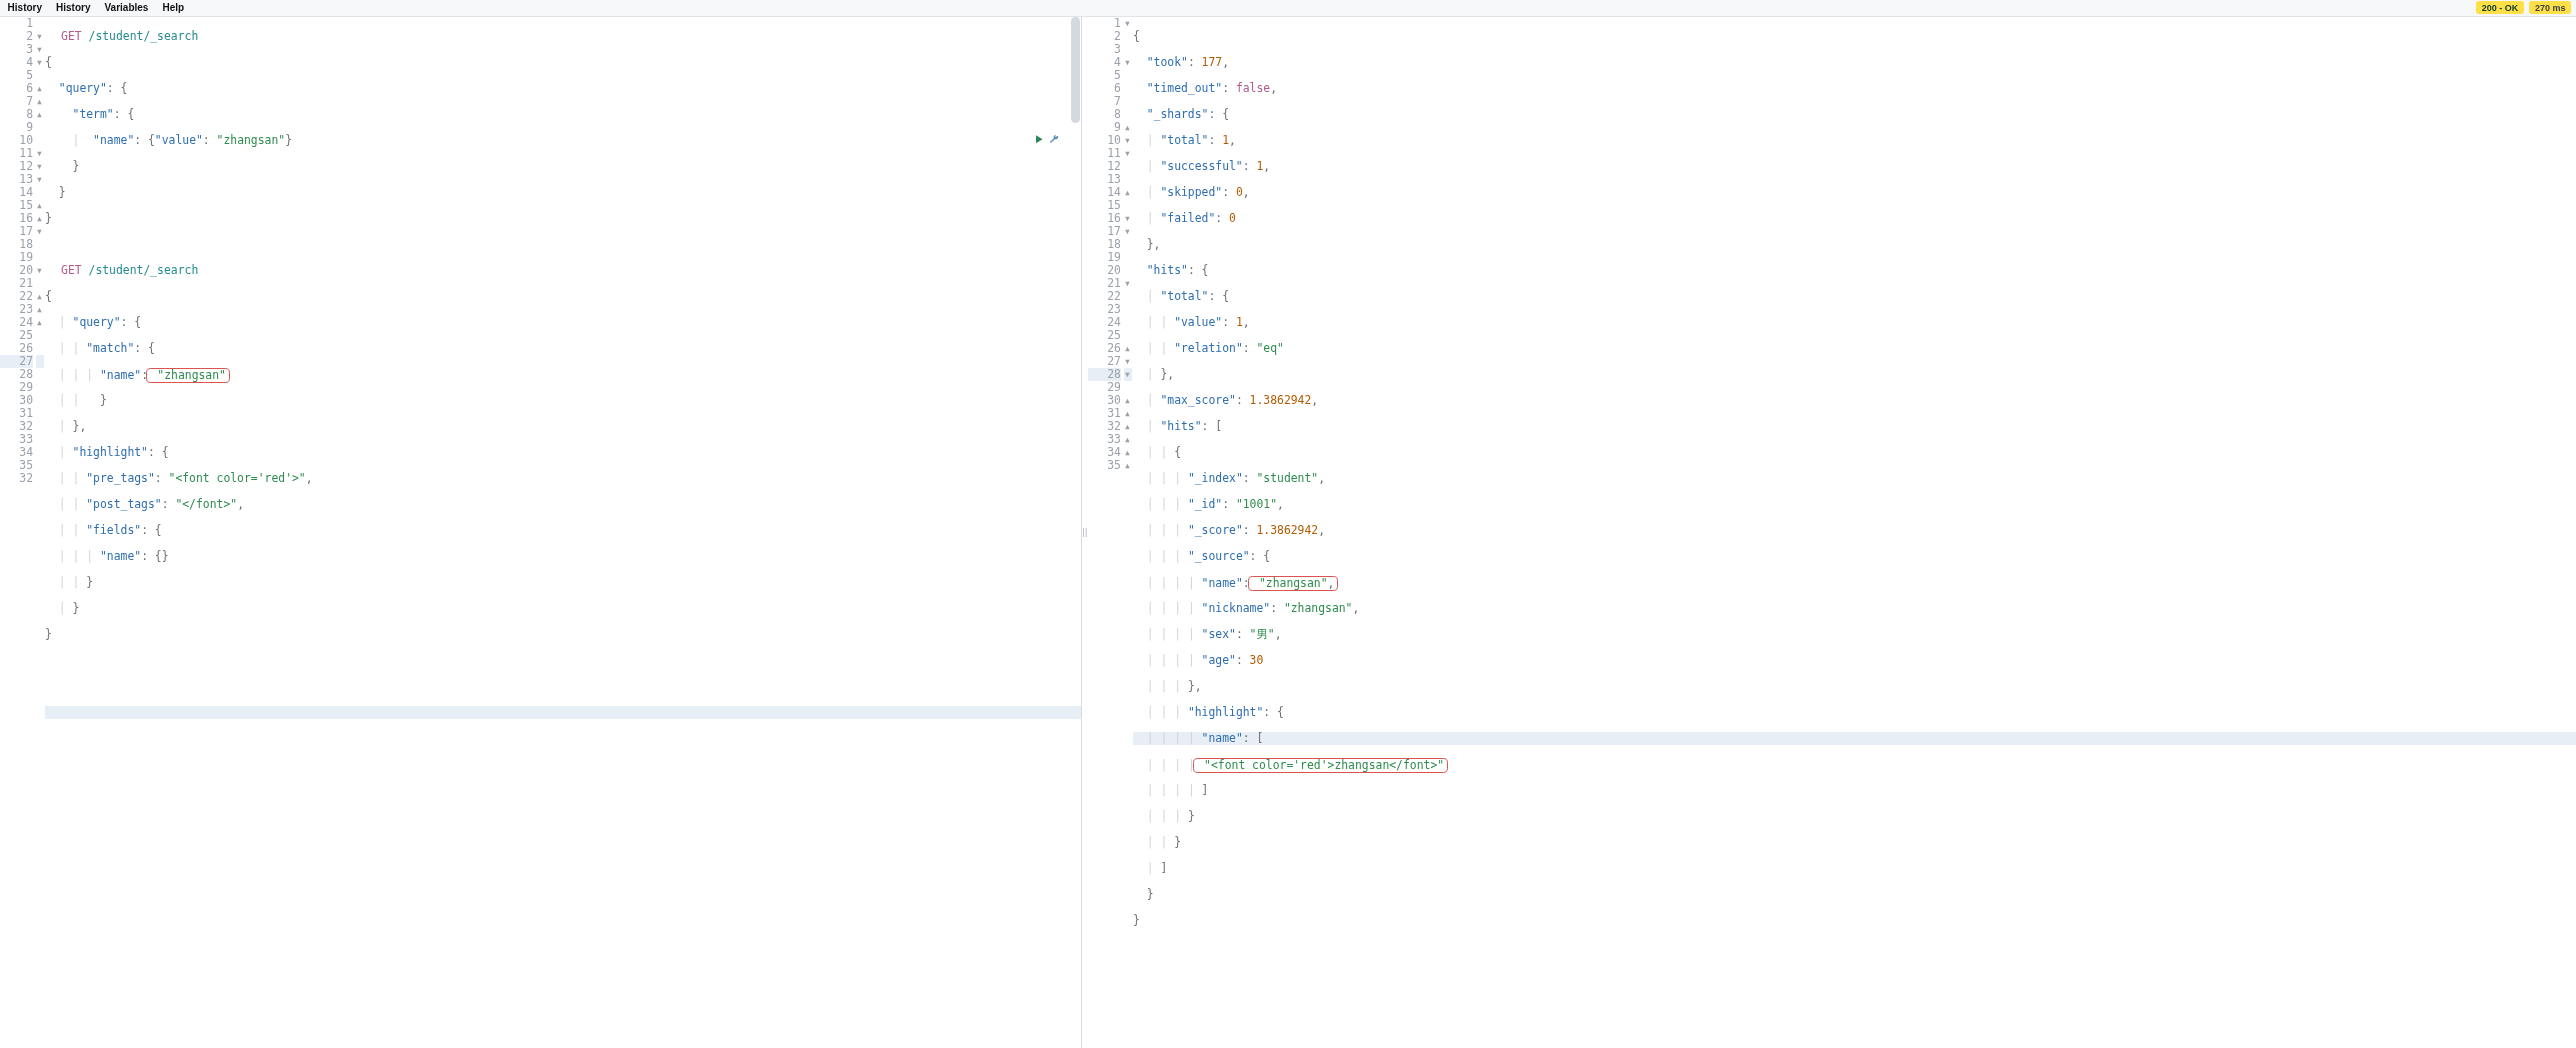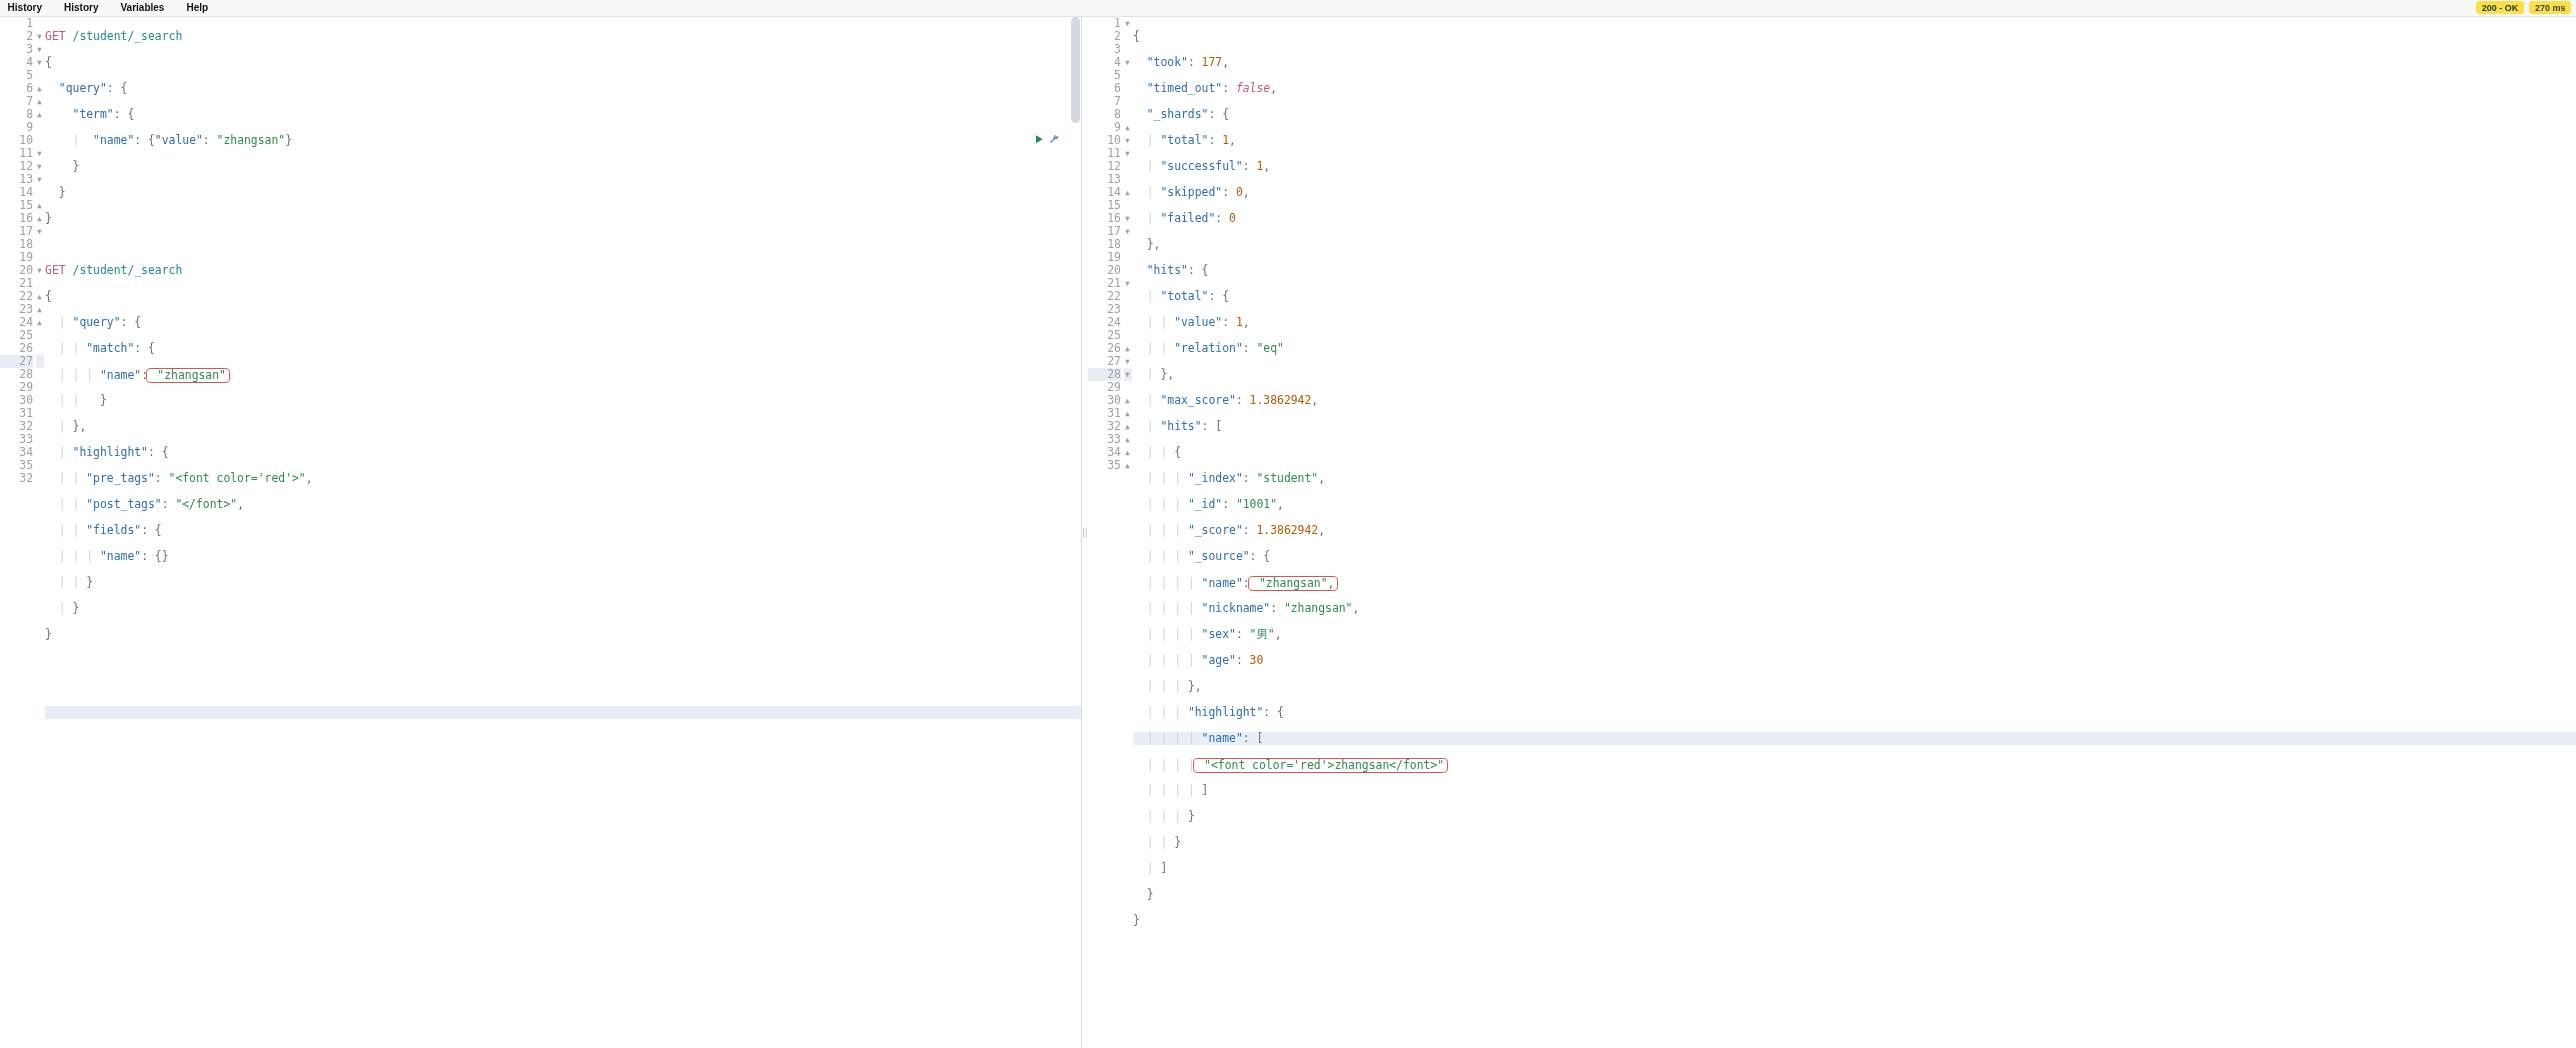--- a/index.html
+++ b/index.html
@@ -14,21 +14,21 @@
   .toolbar {
     display: flex;
     align-items: center;
     height: 16.7px;
     background: #f7f8fa;
     border-bottom: 0.8px solid #e0e3e8;
     padding: 0 4.6px;
   }
   .menu {
     display: flex;
-    gap: 16px;
+    gap: 8px;
     text-align: right;
   }
   .menu-item {
     font-weight: 700;
     font-size: 10px;
     color: #111;
     cursor: pointer;
     padding: 1.5px 3px;
   }
   .spacer { flex: 1; }
@@ -106,27 +106,27 @@
   .scrollthumb {
     position: absolute;
     right: 0.8px; top: 0;
     width: 9px;
     height: 106px;
     border-radius: 5.3px;
     background: #d5d9df;
   }
 
   
-  .k-method { color: #b55b8c; }   
+  .k-method { color: #b55b8c; margin-left: 16px; }   
   .k-path   { color: #248b8f; }   
   .k-punc   { color: #6a6f77; }   
   .k-key    { color: #2f6fb0; }   
   .k-str    { color: #2e8c4f; }   
   .k-num    { color: #b45a00; }
-  .k-bool   { color: #b55b8c; font-style: italic; }
+  .k-bool   { color: #b55b8c; }
   .k-guide  { color: #d0d4da; }
 
   
   .callout {
     display: inline-block;
     border: 1.5px solid #d9534f;
     border-radius: 4.6px;
     padding: 0 3px;
     margin-left: -1.5px;
   }

